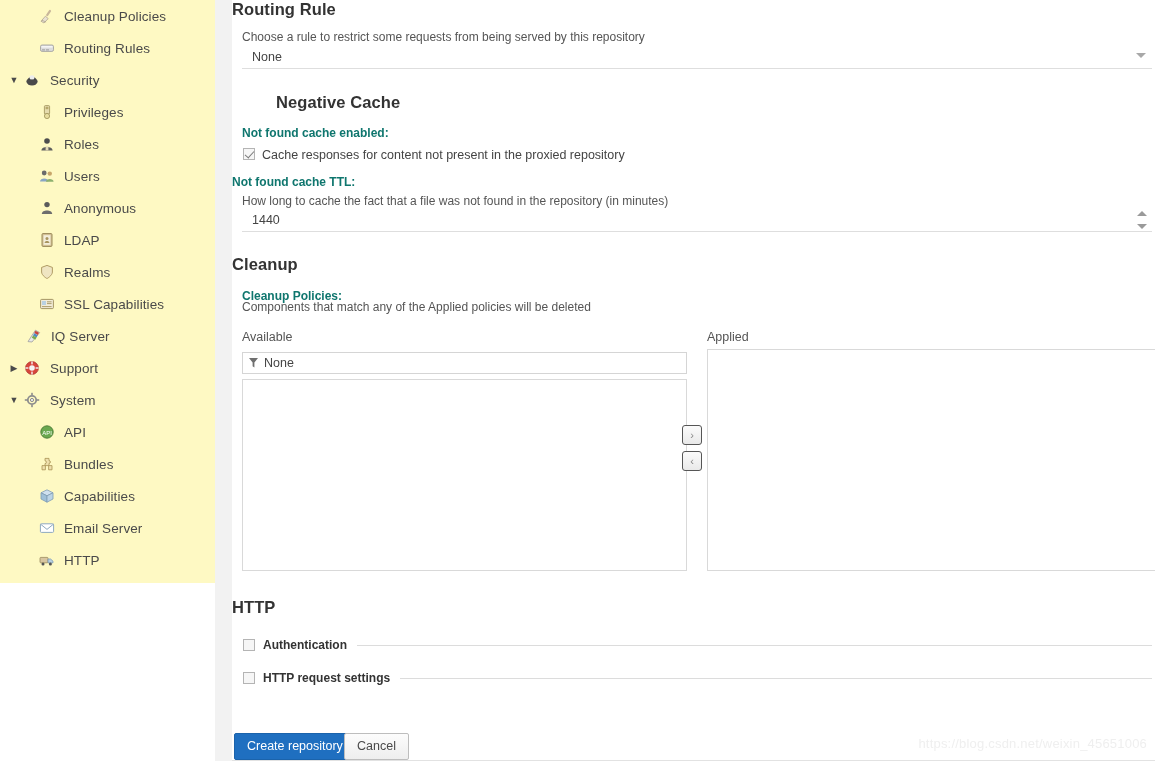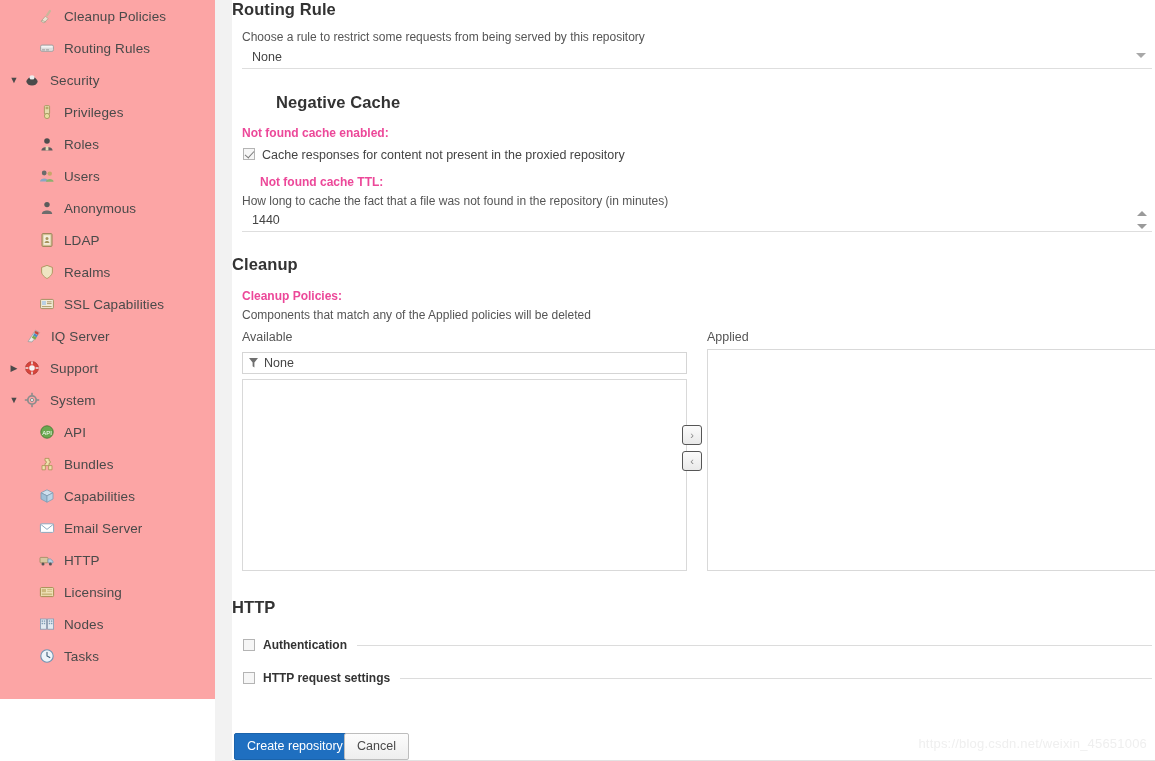--- a/index.html
+++ b/index.html
@@ -15,22 +15,22 @@
     width: 1155px;
     height: 761px;
     display: flex;
     background: #ffffff;
   }
 
   
   .sidebar {
     width: 215px;
     flex: 0 0 215px;
-    height: 699px;
-    background: #fca5a5;
+    height: 583px;
+    background: #fef9c3;
     overflow: hidden;
     position: relative;
   }
   .sidebar-gutter {
     width: 17px;
     flex: 0 0 17px;
     height: 761px;
     background: #f2f2f2;
   }
   .nav-list { list-style: none; margin: 0; padding: 0; }
@@ -90,21 +90,21 @@
     letter-spacing: .1px;
   }
   .help-text {
     font-size: 12px;
     color: #555555;
     margin: 0;
   }
   .field-label {
     font-size: 12px;
     font-weight: bold;
-    color: #ec4899;
+    color: #0f766e;
     margin: 0;
   }
 
   
   .line-select {
     position: relative;
     border-bottom: 1px solid #dedede;
     height: 24px;
     display: flex;
     align-items: center;
@@ -524,37 +524,37 @@
 
       <h2 class="section-title" style="position:absolute;left:0px;top:93px;margin-left:44px;">Negative Cache</h2>
 
       <p class="field-label" style="position:absolute;left:10px;top:126px;">Not found cache enabled:</p>
 
       <div class="cbrow" style="position:absolute;left:11px;top:148px;">
         <span class="cbox checked" id="nfc-checkbox"></span>
         <span class="cblabel">Cache responses for content not present in the proxied repository</span>
       </div>
 
-      <p class="field-label" style="position:absolute;left:28px;top:175px;">Not found cache TTL:</p>
+      <p class="field-label" style="position:absolute;left:0;top:175px;">Not found cache TTL:</p>
 
       <p class="help-text" style="position:absolute;left:10px;top:194px;">How long to cache the fact that a file was not found in the repository (in minutes)</p>
 
       <div class="line-input" style="position:absolute;left:10px;top:208px;width:910px;">
         <span>1440</span>
         <span class="spinner">
           <span class="up"></span>
           <span class="dn"></span>
         </span>
       </div>
 
       <h2 class="section-title" style="position:absolute;left:0px;top:255px;">Cleanup</h2>
 
       <p class="field-label" style="position:absolute;left:10px;top:289px;">Cleanup Policies:</p>
 
-      <p class="help-text" style="position:absolute;left:10px;top:308px;">Components that match any of the Applied policies will be deleted</p>
+      <p class="help-text" style="position:absolute;left:10px;top:300px;">Components that match any of the Applied policies will be deleted</p>
 
       <span class="col-head" style="position:absolute;left:10px;top:330px;">Available</span>
 
       <span class="col-head" style="position:absolute;left:475px;top:330px;">Applied</span>
 
       <div class="filter-box" style="position:absolute;left:10px;top:352px;width:445px;">
         <span class="funnel">
           <svg width="9" height="10" viewBox="0 0 9 10" class="ico">
             <polygon points="0,0 9,0 5.4,4.4 5.4,9.4 3.6,8.2 3.6,4.4" fill="#6f6f6f"></polygon>
           </svg>

